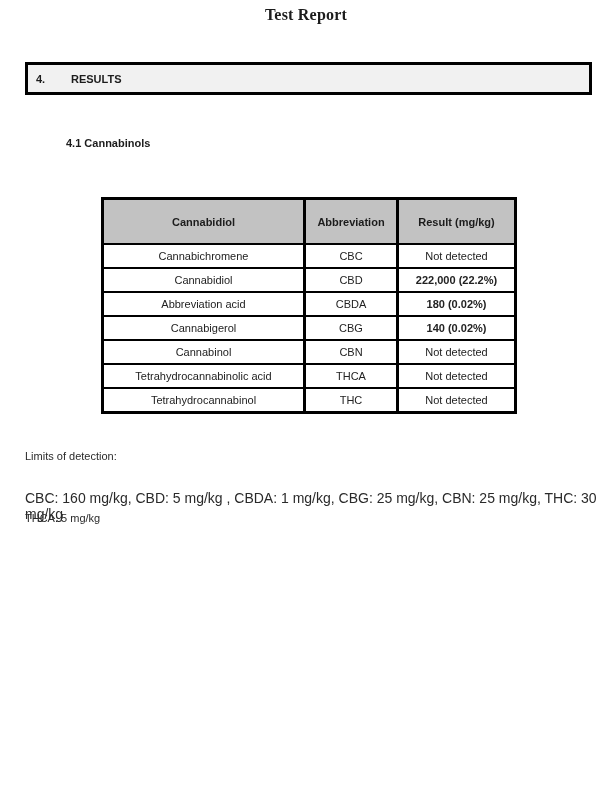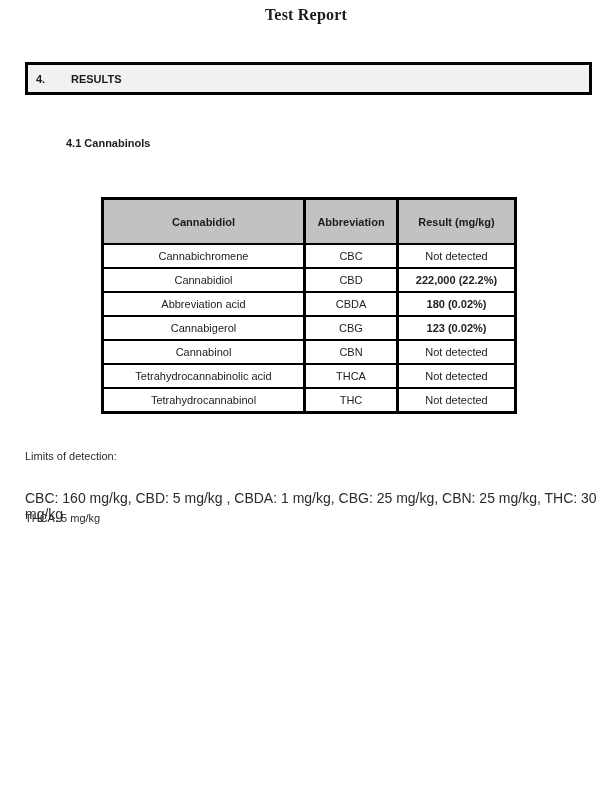--- a/index.html
+++ b/index.html
@@ -157,21 +157,21 @@
           <td class="bold">222,000 (22.2%)</td>
         </tr>
         <tr>
           <td>Abbreviation acid</td>
           <td>CBDA</td>
           <td class="bold">180 (0.02%)</td>
         </tr>
         <tr>
           <td>Cannabigerol</td>
           <td>CBG</td>
-          <td class="bold">123 (0.02%)</td>
+          <td class="bold">140 (0.02%)</td>
         </tr>
         <tr>
           <td>Cannabinol</td>
           <td>CBN</td>
           <td>Not detected</td>
         </tr>
         <tr>
           <td>Tetrahydrocannabinolic acid</td>
           <td>THCA</td>
           <td>Not detected</td>

